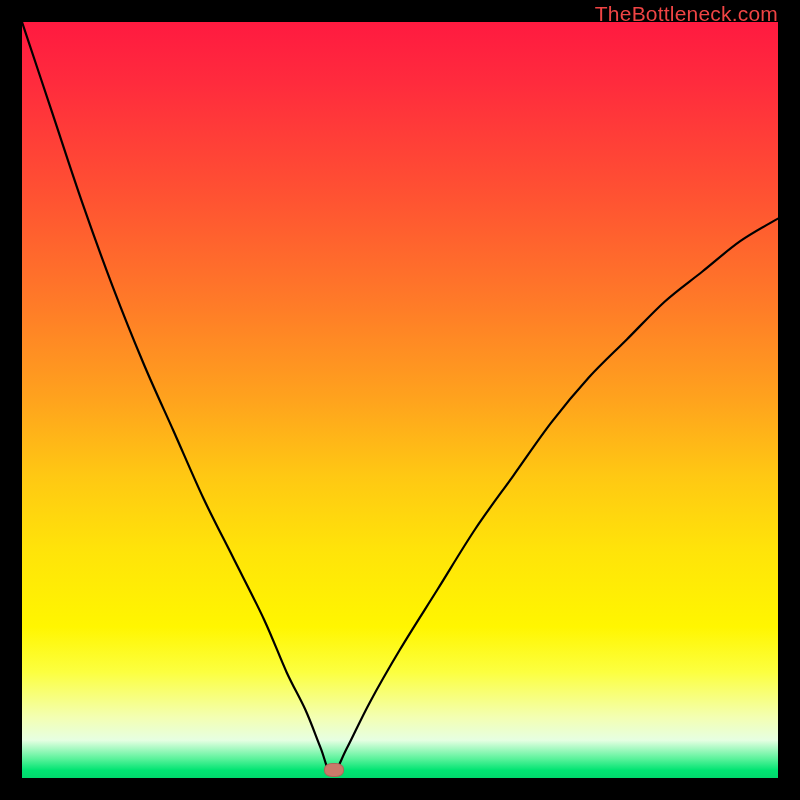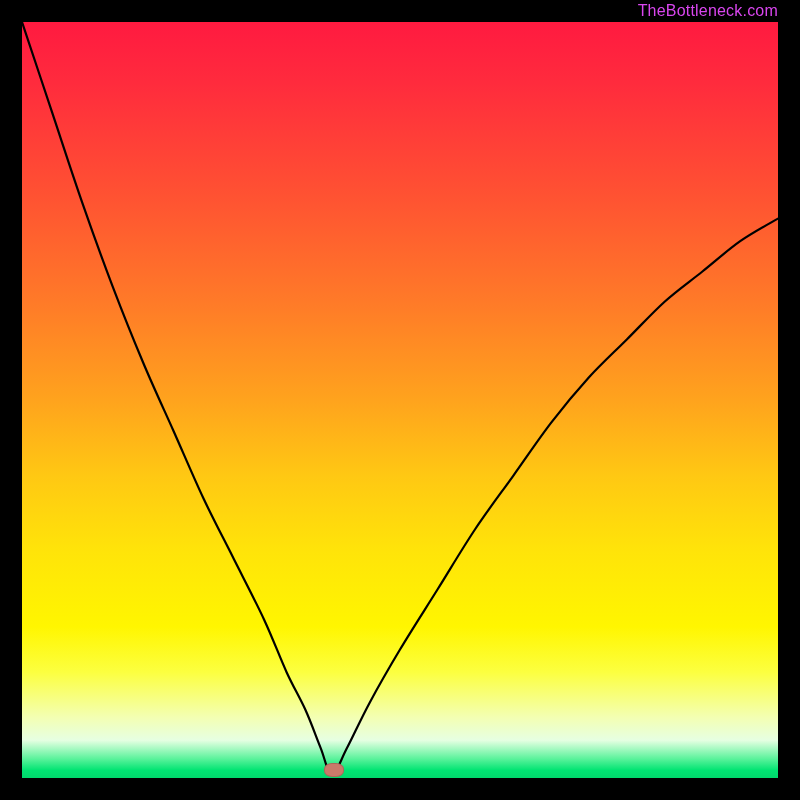--- a/index.html
+++ b/index.html
@@ -63,23 +63,23 @@
     height: 14px;
     border-radius: 8px / 6px;
     background: #c97a6a;
     box-shadow: 0 0 0 1px rgba(0,0,0,0.15) inset;
     transform: translate(-50%, -50%);
   }
   .watermark {
     position: absolute;
     top: 2px;
     right: 22px;
-    color: #d946ef;
+    color: #ef4444;
     font-family: Arial, Helvetica, sans-serif;
-    font-size: 16px;
+    font-size: 21px;
     letter-spacing: 0.2px;
     user-select: none;
   }
 </style>
 </head>
 <body>
 
 <div class="frame">
   <div class="plot-area">
     <div class="gradient"></div>

